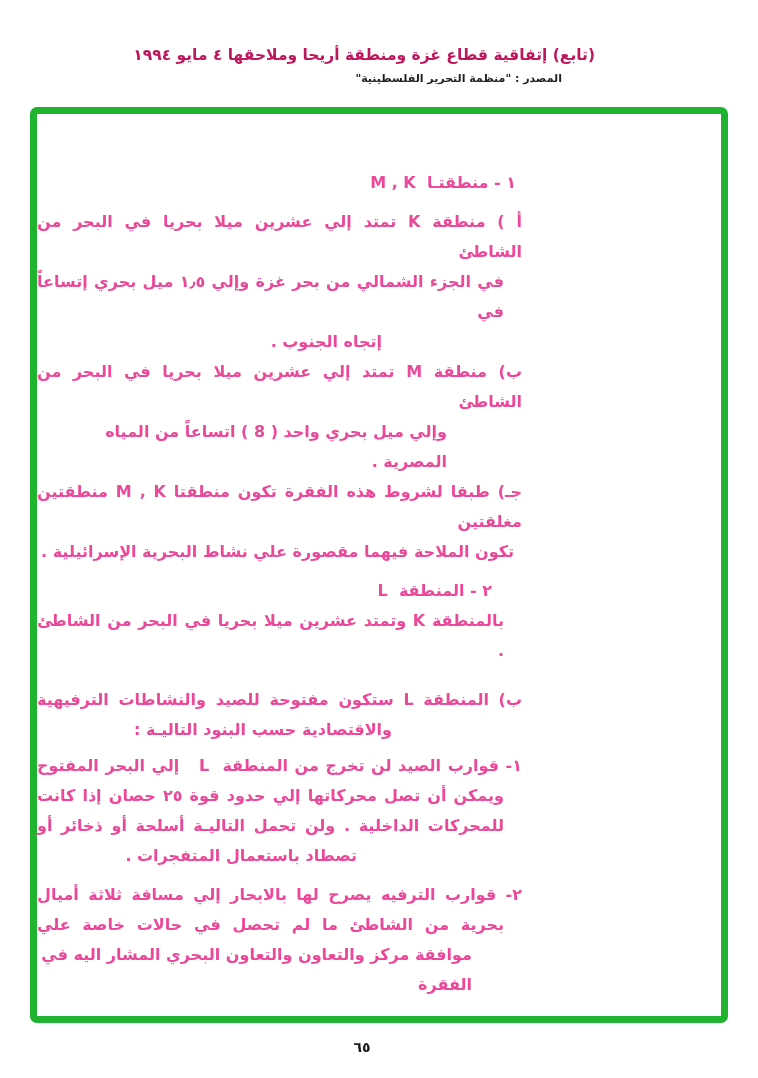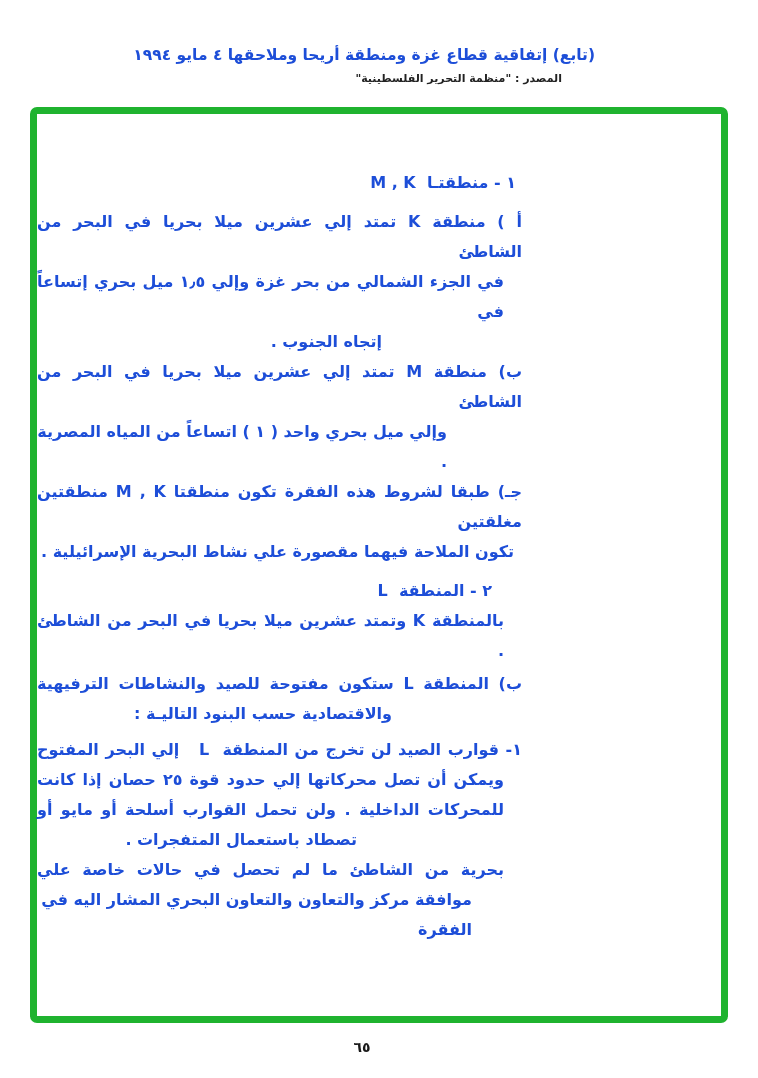--- a/index.html
+++ b/index.html
@@ -23,21 +23,21 @@
     left: 0;
     width: 758px;
     direction: rtl;
   }
   .hdr-title {
     font-size: 15.5px;
     font-weight: bold;
     line-height: 22px;
     text-align: right;
     padding-right: 163px;
-    color: #1d4ed8;
+    color: #be185d;
   }
   .hdr-source {
     font-size: 11px;
     font-weight: bold;
     line-height: 15px;
     text-align: right;
     padding-right: 196px;
     margin-top: 5px;
     color: #222;
   }
@@ -61,21 +61,21 @@
     margin-top: 54px;
     margin-right: 101px;
     width: 485px;
   }
   .ln {
     font-size: 16px;
     font-weight: bold;
     line-height: 30px;
     text-align: justify;
     text-align-last: justify;
-    color: #1d4ed8;
+    color: #ec4899;
   }
   
   .ind { padding-right: 18px; }
 
   
   .h1 {
     text-align: right;
     text-align-last: right;
     padding-right: 6px;
     margin-bottom: 9px;
@@ -88,21 +88,21 @@
   }
 
   
   .end-r140 { text-align-last: right; padding-right: 140px; }
   .end-r75  { text-align: right; text-align-last: right; padding-right: 75px; }
   .end-left { text-align: left;  text-align-last: left;  padding-left: 4px; }
   .end-r130 { text-align: right; text-align-last: right; padding-right: 130px; }
   .end-r165 { text-align: right; text-align-last: right; padding-right: 165px; margin-left: 36px; }
   .end-r50  { text-align: right; text-align-last: right; padding-right: 50px; }
 
-  .gap3 { margin-top: 3px; }
+  .gap3 { margin-top: 19px; }
   .gap6 { margin-top: 6px; }
   .gap9 { margin-top: 9px; }
 
   
   .page-num {
     position: absolute;
     top: 1039px;
     left: -17px;
     width: 758px;
     text-align: center;
@@ -119,29 +119,30 @@
   <div class="hdr-source">المصدر :  "منظمة التحرير الفلسطينية"</div>
 </div>
 
 <div class="frame" style="border-color: rgb(31, 179, 47);">
   <div class="doc">
     <div class="ln h1">١ - منطقتـا &nbsp;M , K</div>
     <div class="ln">أ ) منطقة K تمتد إلي عشرين ميلا بحريا في البحر من الشاطئ</div>
     <div class="ln ind">في الجزء الشمالي من بحر غزة وإلي ١٫٥ ميل بحري إتساعاً في</div>
     <div class="ln end-r140">إتجاه الجنوب .</div>
     <div class="ln">ب) منطقة M تمتد إلي عشرين ميلا بحريا في البحر من الشاطئ</div>
-    <div class="ln end-r75">وإلي ميل بحري واحد ( ١ ) اتساعاً من المياه المصرية .</div>
+    <div class="ln end-r75">وإلي ميل بحري واحد ( 8 ) اتساعاً من المياه المصرية .</div>
     <div class="ln">جـ) طبقا لشروط هذه الفقرة تكون منطقتا M , K منطقتين مغلقتين</div>
     <div class="ln end-left">تكون الملاحة فيهما مقصورة علي نشاط البحرية الإسرائيلية .</div>
     <div class="ln h2">٢ - المنطقة &nbsp;L</div>
     <div class="ln ind">بالمنطقة K وتمتد عشرين ميلا بحريا في البحر من الشاطئ .</div>
     <div class="ln gap3">ب) المنطقة L ستكون مفتوحة للصيد والنشاطات الترفيهية</div>
     <div class="ln end-r130">والاقتصادية حسب البنود التاليـة :</div>
     <div class="ln gap6">١- قوارب الصيد لن تخرج من المنطقة &nbsp;L&nbsp;&nbsp; إلي البحر المفتوح</div>
     <div class="ln ind">ويمكن أن تصل محركاتها إلي حدود قوة ٢٥ حصان إذا كانت</div>
-    <div class="ln ind">للمحركات الداخلية . ولن تحمل القوارب أسلحة أو مايو أو</div>
+    <div class="ln ind">للمحركات الداخلية . ولن تحمل التاليـة أسلحة أو ذخائر أو</div>
     <div class="ln end-r165">تصطاد باستعمال المتفجرات .</div>
+    <div class="ln gap9">٢- قوارب الترفيه يصرح لها بالابحار إلي مسافة ثلاثة أميال</div>
     <div class="ln ind">بحرية من الشاطئ ما لم تحصل في حالات خاصة علي</div>
     <div class="ln end-r50">موافقة مركز والتعاون والتعاون البحري المشار اليه في الفقرة</div>
   </div>
 </div>
 
 <div class="page-num">٦٥</div>
 
 </body></html>

